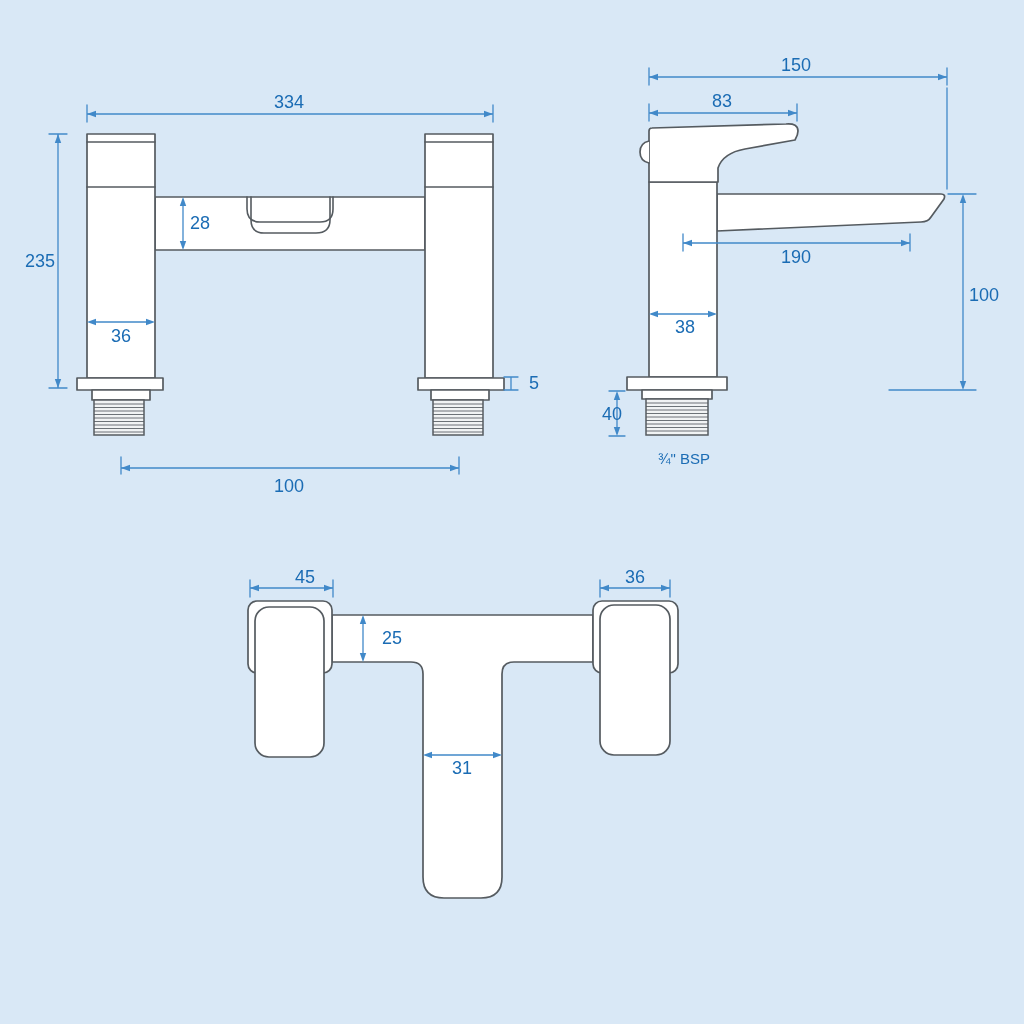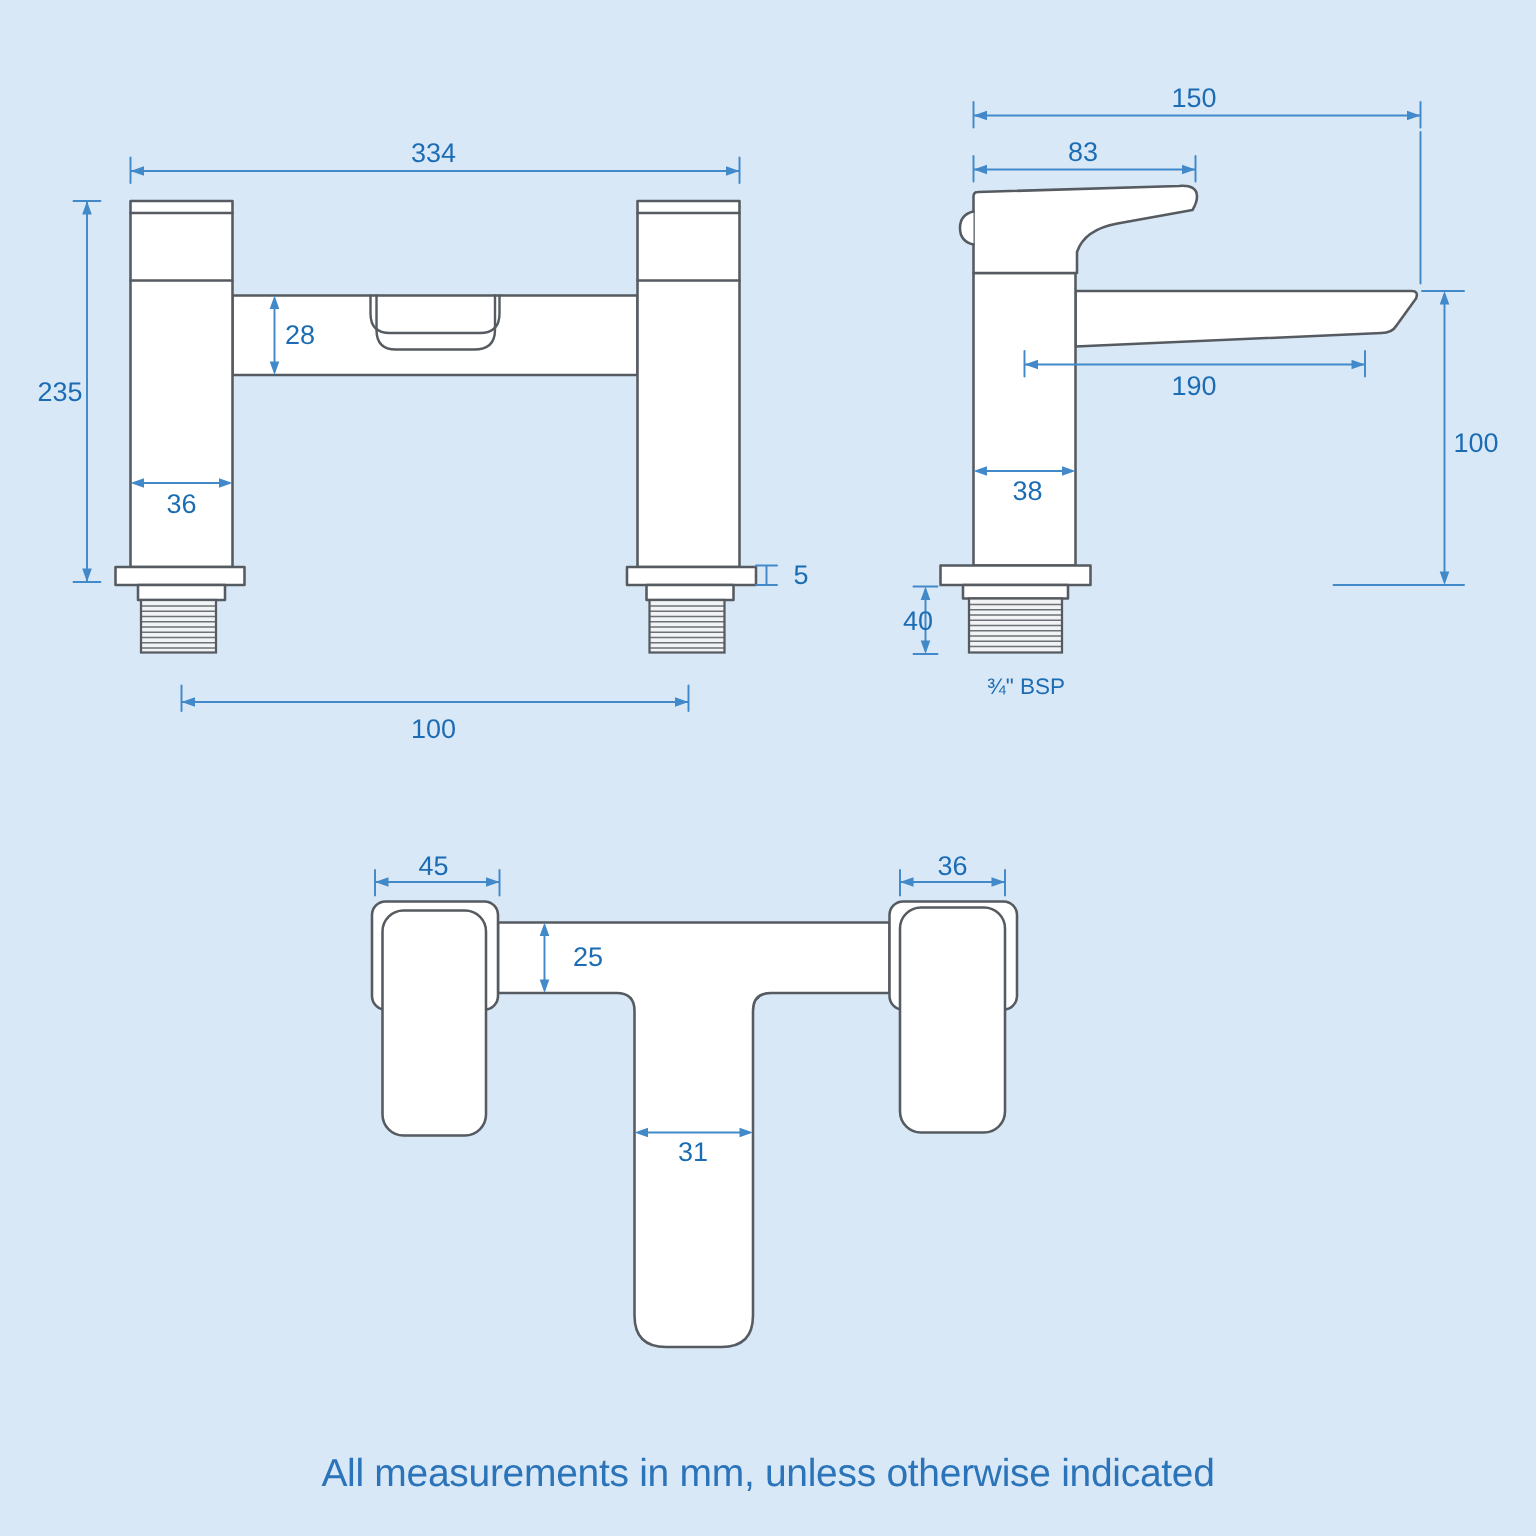--- a/index.html
+++ b/index.html
@@ -144,19 +144,18 @@
   <span class="dim-label" style="left:289px;top:486px">100</span>
 
   <span class="dim-label" style="left:796px;top:65px">150</span>
   <span class="dim-label" style="left:722px;top:101px">83</span>
   <span class="dim-label" style="left:796px;top:257px">190</span>
   <span class="dim-label" style="left:685px;top:327px">38</span>
   <span class="dim-label" style="left:984px;top:295px">100</span>
   <span class="dim-label" style="left:612px;top:414px">40</span>
   <span class="dim-label small" style="left:684px;top:458px">¾" BSP</span>
 
-  <span class="dim-label" style="left:289px;top:577px">45</span>
+  <span class="dim-label" style="left:305px;top:577px">45</span>
   <span class="dim-label" style="left:635px;top:577px">36</span>
   <span class="dim-label" style="left:392px;top:638px">25</span>
   <span class="dim-label" style="left:462px;top:768px">31</span>
 
-  <div class="caption">All measurements in mm, unless otherwise indicated</div>
 </div>
 
 </body></html>

